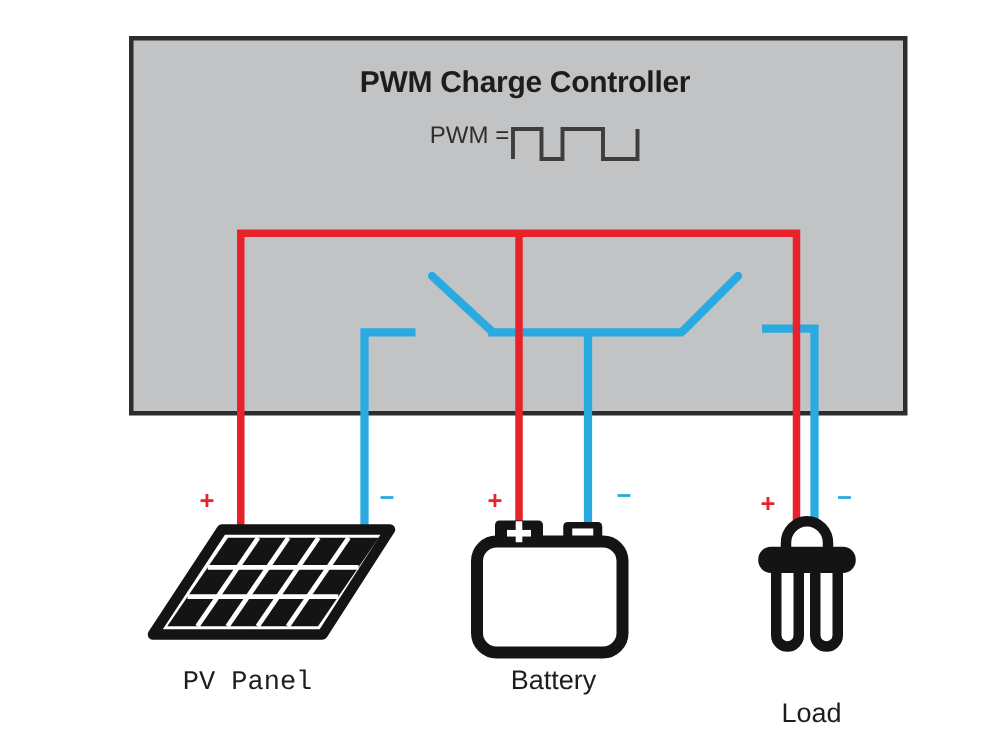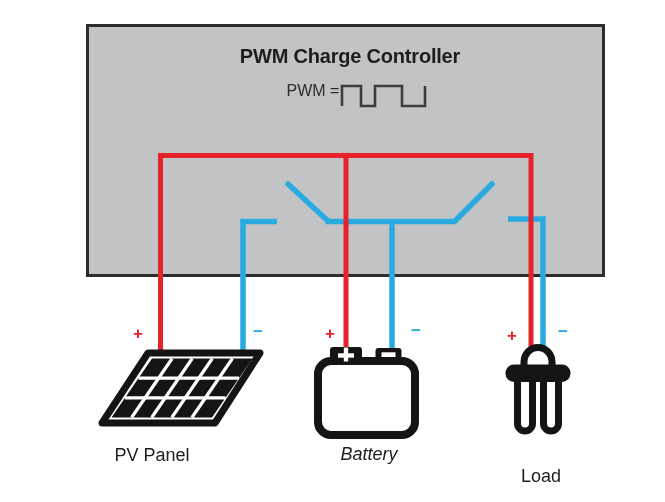--- a/index.html
+++ b/index.html
@@ -78,17 +78,17 @@
 
   <div class="txt formula" style="left:305px;top:91px;">PWM =</div>
 
   <div class="polarity pos" style="left:138px;top:334px;">+</div>
   <div class="polarity neg" style="left:258px;top:332px;">−</div>
   <div class="polarity pos" style="left:330px;top:334px;">+</div>
   <div class="polarity neg" style="left:416px;top:331px;">−</div>
   <div class="polarity pos" style="left:512px;top:336px;">+</div>
   <div class="polarity neg" style="left:563px;top:332px;">−</div>
 
-  <div class="txt comp-label" style="left:152px;top:455px;">PV Panel</div>
-  <div class="txt comp-label" style="left:369px;top:454px;font-style:italic;">Battery</div>
+  <div class="txt comp-label" style="left:165px;top:455px;font-family:Liberation Mono, monospace;">PV Panel</div>
+  <div class="txt comp-label" style="left:369px;top:454px;">Battery</div>
   <div class="txt comp-label" style="left:541px;top:476px;">Load</div>
 
 </div>
 
 </body></html>

